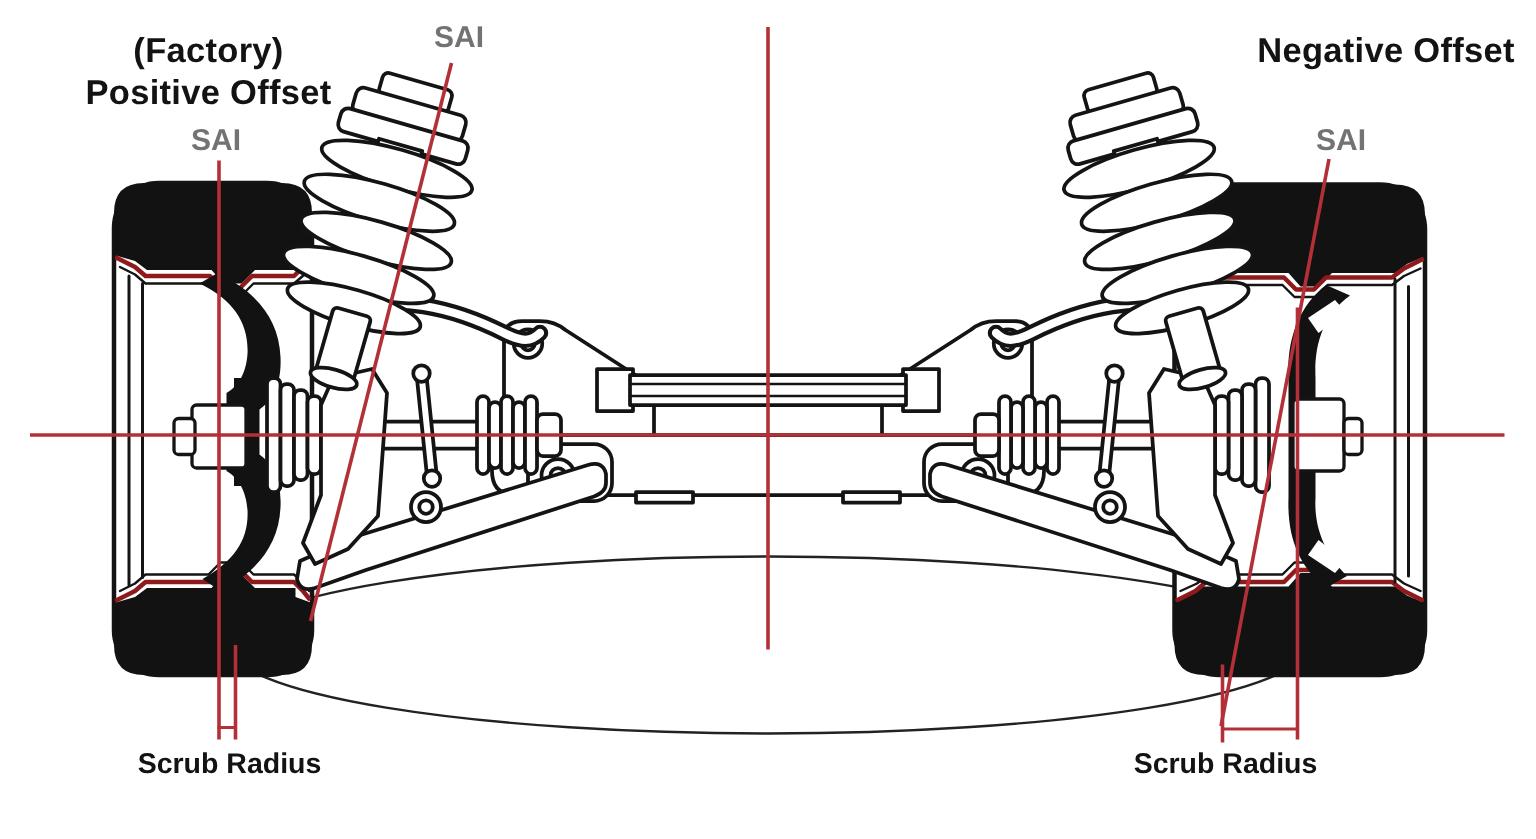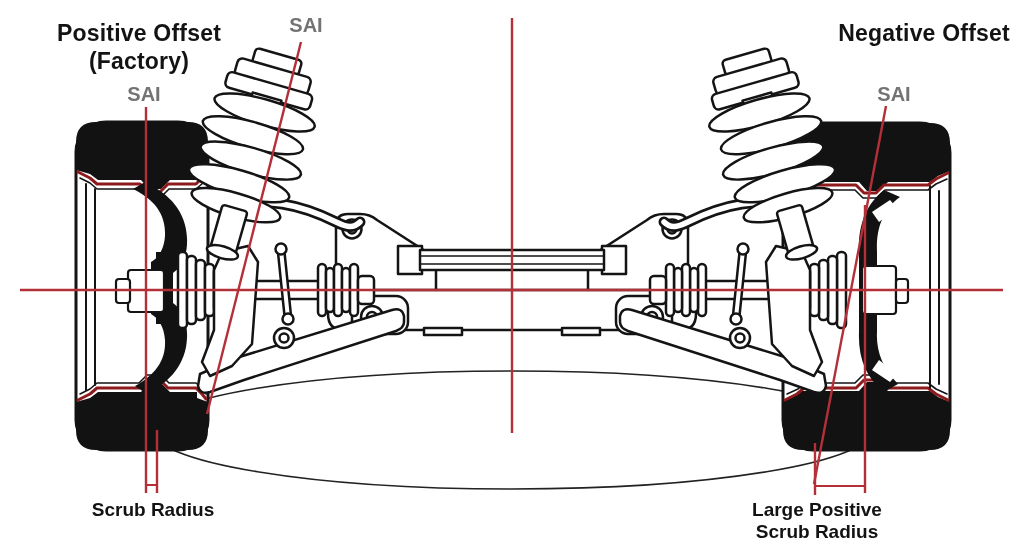--- a/index.html
+++ b/index.html
@@ -190,36 +190,35 @@
       <path stroke-width="2" d="M145,485 H157"></path>
       <path d="M886,106 L814,484"></path>
       <path d="M865,205 V493"></path>
       <path d="M815,443 V495"></path>
       <path stroke-width="2" d="M815,486 H865"></path>
     </g>
   </g>
 </svg>
 
   <div class="lbl title" style="left:139px;top:19px">
+    <div>(Factory)</div>
     <div>Positive Offset</div>
-    <div>(Factory)</div>
   </div>
 
   <div class="lbl red sai" style="left:144px;top:84px">SAI</div>
 
   <div class="lbl red sai" style="left:306px;top:15px">SAI</div>
 
   <div class="lbl title" style="left:924px;top:19px">
     <div>Negative Offset</div>
   </div>
 
   <div class="lbl red sai" style="left:894px;top:84px">SAI</div>
 
   <div class="lbl scrub" style="left:153px;top:499px">
     <div>Scrub Radius</div>
   </div>
 
   <div class="lbl scrub" style="left:817px;top:499px">
-    <div>Large Positive</div>
     <div>Scrub Radius</div>
   </div>
 
 </div>
 
 </body></html>

